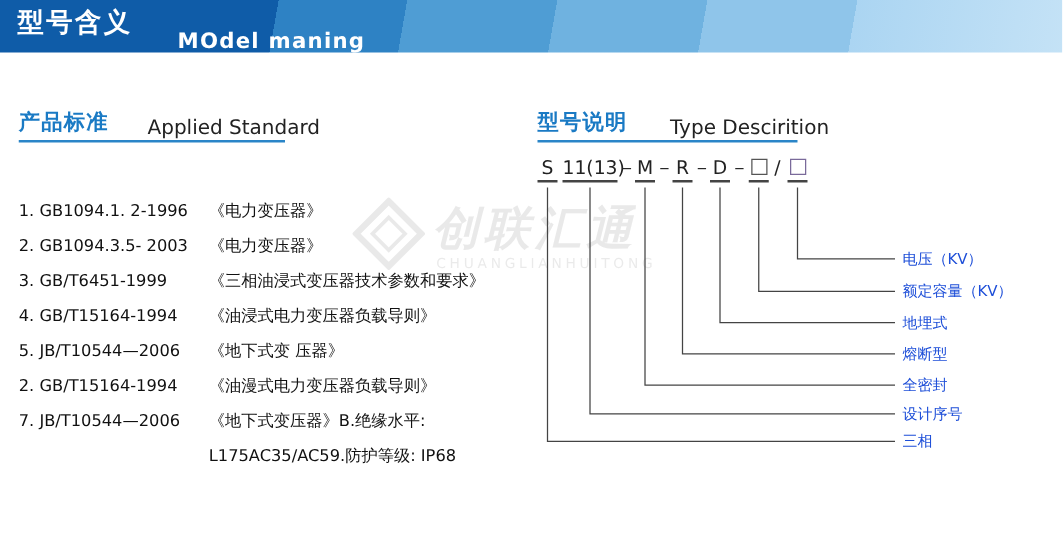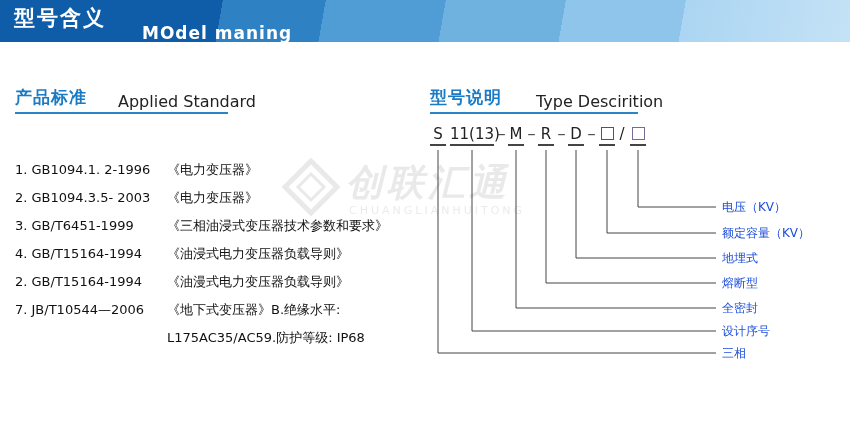--- a/index.html
+++ b/index.html
@@ -84,20 +84,23 @@
       <div class="std-row">
         <span class="std-code">2. GB1094.3.5- 2003</span><span>《电力变压器》</span>
       </div>
       <div class="std-row">
         <span class="std-code">3. GB/T6451-1999</span><span>《三相油浸式变压器技术参数和要求》</span>
       </div>
       <div class="std-row">
         <span class="std-code">4. GB/T15164-1994</span><span>《油浸式电力变压器负载导则》</span>
       </div>
       <div class="std-row">
+        <span class="std-code">5. JB/T10544—2006</span><span>《地下式变 压器》</span>
+      </div>
+      <div class="std-row">
         <span class="std-code">2. GB/T15164-1994</span><span>《油漫式电力变压器负载导则》</span>
       </div>
       <div class="std-row">
         <span class="std-code">7. JB/T10544—2006</span><span>《地下式变压器》B.绝缘水平:</span>
       </div>
       <div class="std-row">
         <span class="std-code"></span><span>L175AC35/AC59.防护等级: IP68</span>
       </div>
     </div>
 

